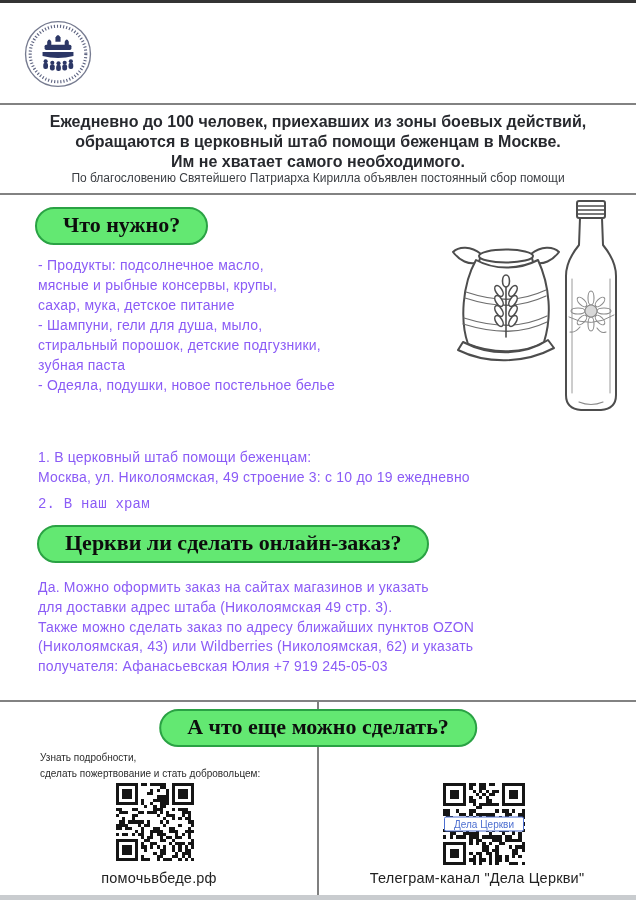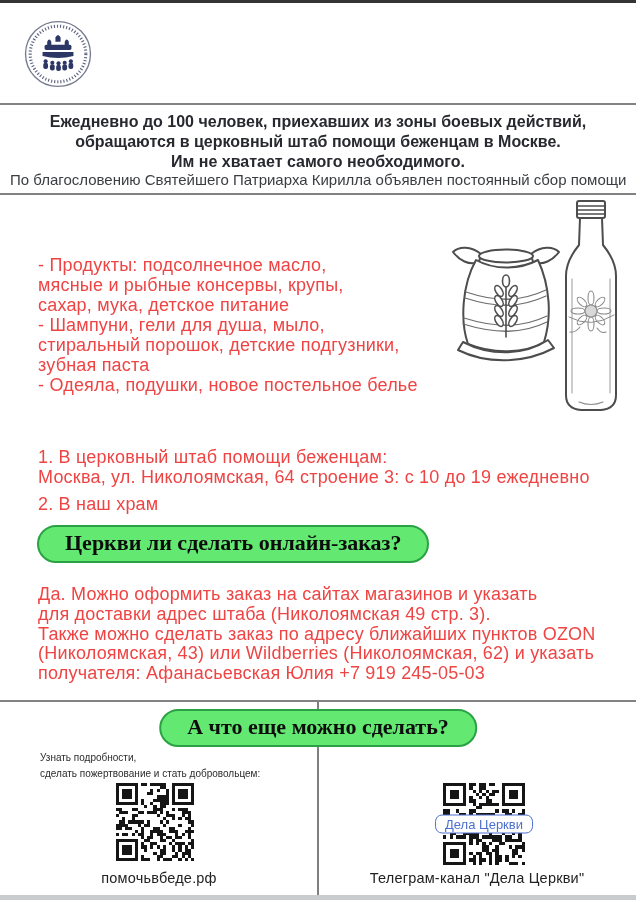--- a/index.html
+++ b/index.html
@@ -22,60 +22,60 @@
     font-family:"Liberation Serif","DejaVu Serif",serif;font-weight:700;
     font-size:40px;letter-spacing:.5px;color:#26272b;white-space:nowrap;
   }
 
   .intro-lead{
     position:absolute;left:10px;right:10px;top:112px;text-align:center;
     font-weight:700;font-size:16px;line-height:20px;color:#27292e;white-space:pre-line;
   }
   .intro-blessing{
     position:absolute;left:10px;right:10px;top:171px;text-align:center;
-    font-size:15px;color:#3a3d42;white-space:nowrap;
+    font-size:12px;color:#3a3d42;white-space:nowrap;
   }
 
   .pill{
     position:absolute;display:inline-block;
     background:var(--green,#63e872);border:2px solid var(--green-border,#2aa244);
     border-radius:24px;padding:3px 26px 5px 26px;
     font-family:"Liberation Serif","DejaVu Serif",serif;font-weight:700;
     font-size:22px;color:#0d0d0d;white-space:nowrap;z-index:3;
   }
   #pill-needed{left:35px;top:207px;}
   #pill-where{left:35px;top:406px;}
   #pill-online{left:37px;top:525px;}
   #pill-more{left:50%;transform:translateX(-50%);top:709px;}
 
   .body-text{
-    position:absolute;font-size:18px;line-height:20px;letter-spacing:.2px;
-    color:#ef4444;white-space:pre-line;
+    position:absolute;font-size:14px;line-height:20px;letter-spacing:.2px;
+    color:#8b5cf6;white-space:pre-line;
   }
   #needed-list{left:38px;top:255px;width:445px;}
   #where-p1{left:38px;top:447px;width:590px;}
-  #where-p2{left:38px;top:494px;width:300px;}
-  #online-body{left:38px;top:578px;width:590px;line-height:19.8px;margin-top:7px;}
+  #where-p2{left:38px;top:494px;width:300px;font-family:Liberation Mono, monospace;}
+  #online-body{left:38px;top:578px;width:590px;line-height:19.8px;}
 
   .illustration{position:absolute;left:446px;top:197px;width:184px;height:228px;z-index:1;}
 
   .foot-caption{
     position:absolute;top:750px;font-size:10px;line-height:16px;color:#2c2c2c;white-space:pre-line;
   }
   #foot-caption-left{left:40px;width:280px;text-align:left;}
   #foot-caption-right{right:36px;width:280px;text-align:right;}
 
   .qr-wrap{position:absolute;top:783px;}
   #qr-left{left:116px;width:78px;height:78px;}
   #qr-right{left:443px;width:82px;height:82px;}
   .qr-wrap svg{display:block;}
   .qr-center-label{
     position:absolute;top:50%;left:50%;transform:translate(-50%,-50%);
-    background:#ffffff;border:1px solid var(--qr-blue,#4d6fd0);border-radius:7px;
-    padding:1px 9px;font-size:13px;color:var(--qr-blue,#4d6fd0);white-space:nowrap;
+    background:#ffffff;border:1px solid var(--qr-blue,#4d6fd0);border-radius:2px;
+    padding:1px 9px;font-size:10px;color:var(--qr-blue,#4d6fd0);white-space:nowrap;
   }
   .foot-link{
     position:absolute;top:870px;width:318px;text-align:center;
     font-size:14.5px;color:#222;letter-spacing:.2px;
   }
   #foot-link-left{left:0;}
   #foot-link-right{left:318px;}
 </style>
 </head>
 <body>
@@ -109,20 +109,21 @@
 
   <div class="hr" id="hr1"></div>
 
   <div class="intro-lead">Ежедневно до 100 человек, приехавших из зоны боевых действий,
 обращаются в церковный штаб помощи беженцам в Москве.
 Им не хватает самого необходимого.</div>
   <div class="intro-blessing">По благословению Святейшего Патриарха Кирилла объявлен постоянный сбор помощи</div>
 
   <div class="hr" id="hr2"></div>
 
+  <div class="pill" id="pill-needed">Что нужно?</div>
   <div class="body-text" id="needed-list">- Продукты: подсолнечное масло,
 мясные и рыбные консервы, крупы,
 сахар, мука, детское питание
 - Шампуни, гели для душа, мыло,
 стиральный порошок, детские подгузники,
 зубная паста
 - Одеяла, подушки, новое постельное белье</div>
 
   <div class="illustration">
     <svg viewBox="0 0 184 228" width="184" height="228" fill="none" stroke="#4d4d4d" stroke-width="2" stroke-linejoin="round" stroke-linecap="round">
@@ -174,21 +175,21 @@
           <ellipse cx="53" cy="114" rx="3.2" ry="6" transform="rotate(-32 53 114)" fill="#ffffff"></ellipse>
           <ellipse cx="67" cy="114" rx="3.2" ry="6" transform="rotate(32 67 114)" fill="#ffffff"></ellipse>
           <ellipse cx="53" cy="124" rx="3.2" ry="6" transform="rotate(-32 53 124)" fill="#ffffff"></ellipse>
           <ellipse cx="67" cy="124" rx="3.2" ry="6" transform="rotate(32 67 124)" fill="#ffffff"></ellipse>
         </g>
       </g>
     </svg>
   </div>
 
   <div class="body-text" id="where-p1">1. В церковный штаб помощи беженцам:
-Москва, ул. Николоямская, 64 строение 3: с 10 до 19 ежедневно</div>
+Москва, ул. Николоямская, 49 строение 3: с 10 до 19 ежедневно</div>
   <div class="body-text" id="where-p2">2. В наш храм</div>
 
   <div class="pill" id="pill-online">Церкви ли сделать онлайн-заказ?</div>
   <div class="body-text" id="online-body">Да. Можно оформить заказ на сайтах магазинов и указать
 для доставки адрес штаба (Николоямская 49 стр. 3).
 Также можно сделать заказ по адресу ближайших пунктов OZON
 (Николоямская, 43) или Wildberries (Николоямская, 62) и указать
 получателя: Афанасьевская Юлия +7 919 245-05-03</div>
 
   <div class="hr" id="hr3"></div>

